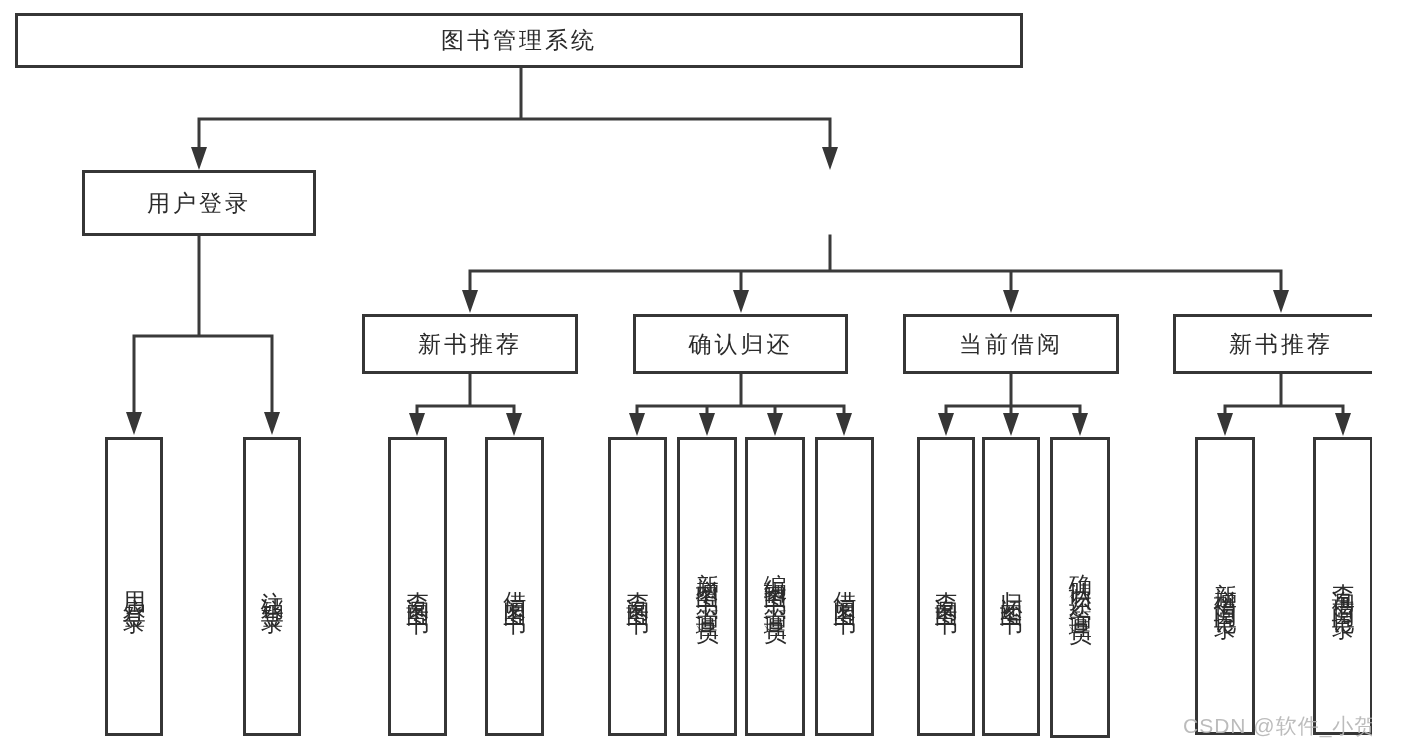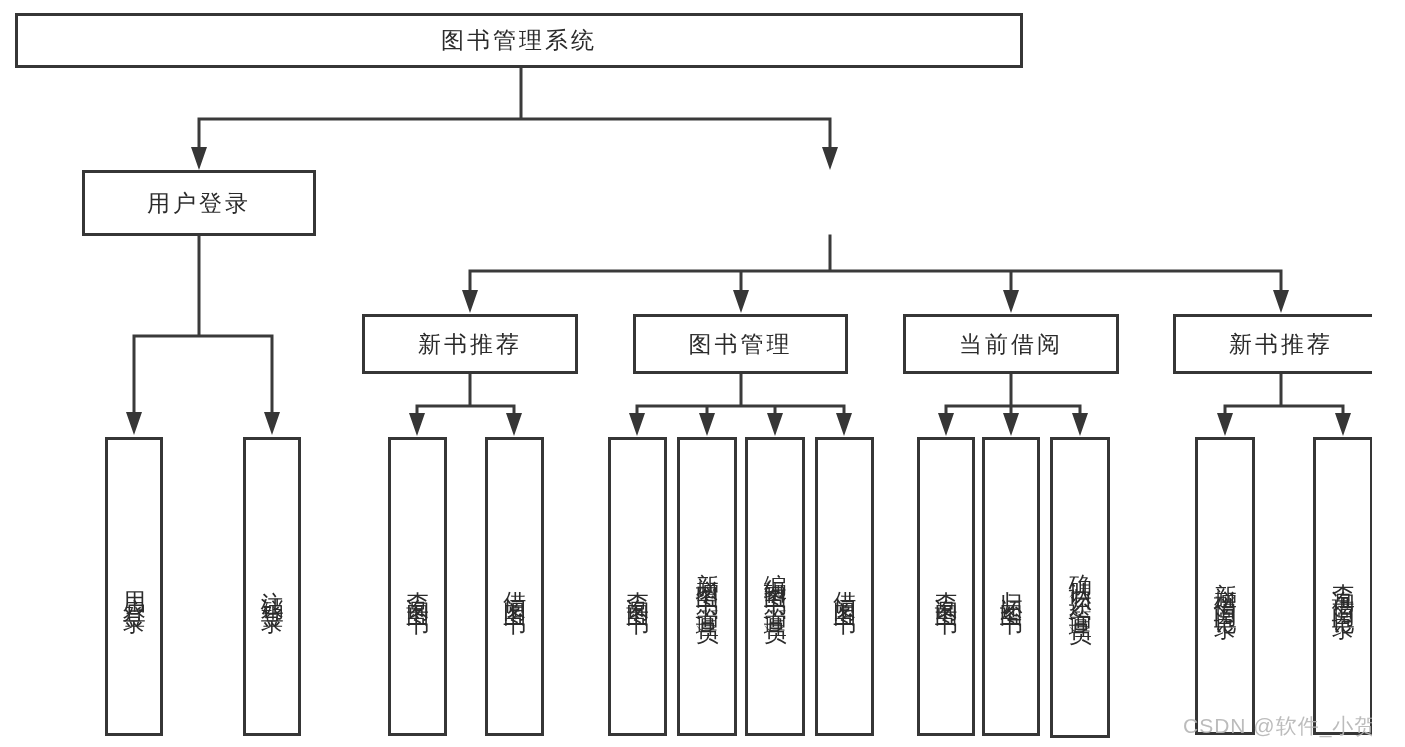--- a/index.html
+++ b/index.html
@@ -78,21 +78,21 @@
   </div>
 
   <div class="node h" style="left:82px;top:170px;width:234px;height:66px">
     <span class="lbl">用户登录</span>
   </div>
 
   <div class="node h" style="left:362px;top:314px;width:216px;height:60px">
     <span class="lbl">新书推荐</span>
   </div>
   <div class="node h" style="left:633px;top:314px;width:215px;height:60px">
-    <span class="lbl">图书管理</span>
+    <span class="lbl">确认归还</span>
   </div>
   <div class="node h" style="left:903px;top:314px;width:216px;height:60px">
     <span class="lbl">当前借阅</span>
   </div>
   <div class="node h" style="left:1173px;top:314px;width:216px;height:60px">
     <span class="lbl">新书推荐</span>
   </div>
 
   <div class="node v" style="left:105px;top:437px;width:58px;height:299px">
     <span class="lbl">用户登录</span>

